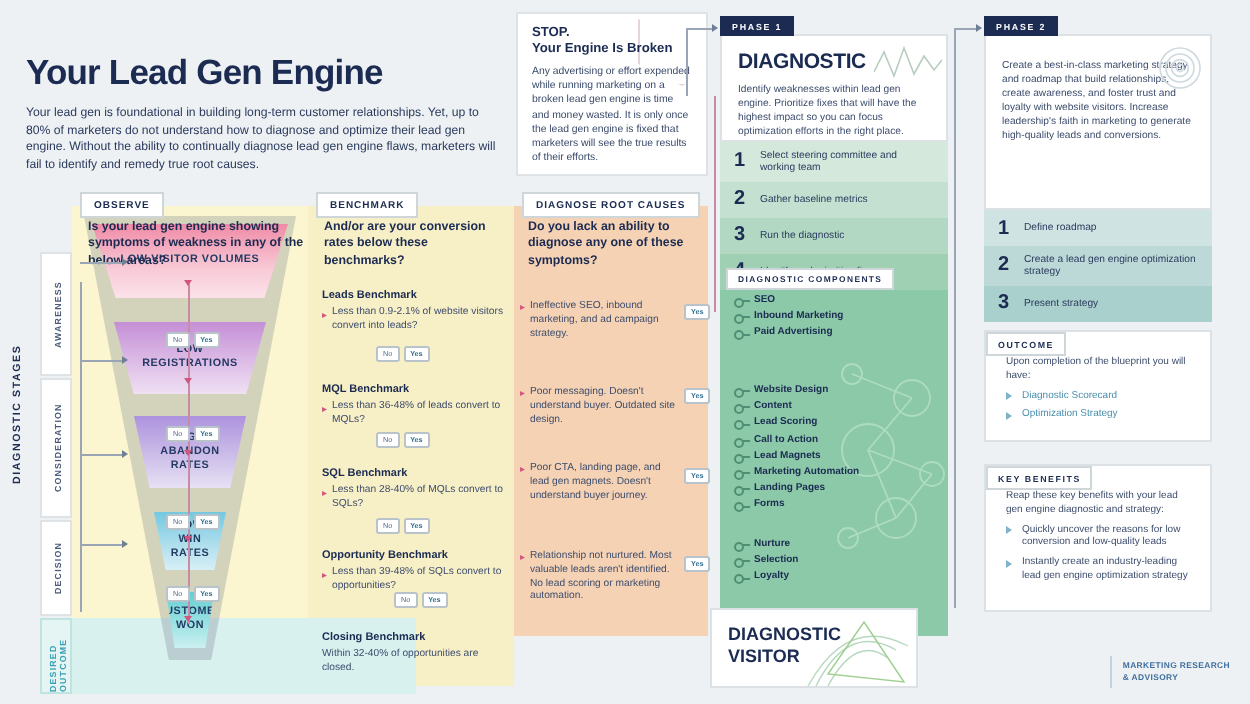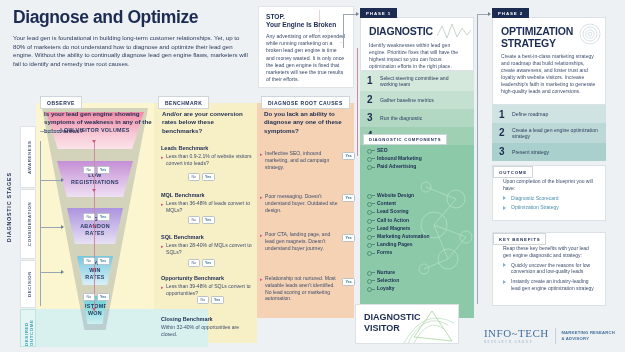--- a/index.html
+++ b/index.html
@@ -190,21 +190,22 @@
 
   .deco { position: absolute; pointer-events: none; }
 </style>
 </head>
 <body>
 
 <div class="page">
 
   <div class="hdr">
     <h1>
-      <span>Diagnose and Optimize</span><br>
+      <br>
+      <span>Your Lead Gen Engine</span>
     </h1>
     <p>Your lead gen is foundational in building long-term customer relationships. Yet, up to 80% of marketers do not understand how to diagnose and optimize their lead gen engine. Without the ability to continually diagnose lead gen engine flaws, marketers will fail to identify and remedy true root causes.</p>
   </div>
 
   <div class="stop">
     <div class="hex"></div>
     <h3>
       <span>STOP.</span><br>
       <span>Your Engine Is Broken</span>
     </h3>
@@ -446,24 +447,20 @@
       </g>
     </svg>
     <h3>
       <span>DIAGNOSTIC</span><br>
       <span>VISITOR</span>
     </h3>
   </div>
 
   <div class="phase-tag" style="left:492px; top:8px;">PHASE 2</div>
   <div class="phase" style="left:492px; top:17px; width:114px; height:88px; padding:8px 8px 0 8px;">
-    <h2>
-      <span>OPTIMIZATION</span><br>
-      <span>STRATEGY</span>
-    </h2>
     <svg class="deco" style="right:4px; top:5px;" width="22" height="22" viewBox="0 0 22 22">
       <g fill="none" stroke="#cfd9e0" stroke-width="0.8">
         <circle cx="11" cy="11" r="10"></circle>
           <circle cx="11" cy="11" r="7"></circle>
         <circle cx="11" cy="11" r="4.2"></circle>
           <circle cx="11" cy="11" r="1.8"></circle>
       </g>
     </svg>
     <div class="desc">Create a best-in-class marketing strategy and roadmap that build relationships, create awareness, and foster trust and loyalty with website visitors. Increase leadership's faith in marketing to generate high-quality leads and conversions.</div>
   </div>
@@ -491,24 +488,20 @@
   </div>
 
   <div class="ob-box" style="left:492px; top:232px; width:114px; height:74px; padding:12px 8px 6px 10px;">
     <div class="ob-tag">KEY BENEFITS</div>
     <div class="lead">Reap these key benefits with your lead gen engine diagnostic and strategy:</div>
     <div class="ob-li dark">Quickly uncover the reasons for low conversion and low-quality leads</div>
     <div class="ob-li dark">Instantly create an industry-leading lead gen engine optimization strategy</div>
   </div>
 
   <div class="brand">
-    <div class="it">
-      <span class="big">INFO~TECH</span>
-      <span class="small">RESEARCH GROUP</span>
-    </div>
     <div class="bar"></div>
     <div class="mra">
       <span>MARKETING RESEARCH</span><br>
       <span>&amp; ADVISORY</span>
     </div>
   </div>
 
 </div>
 
 </body></html>

